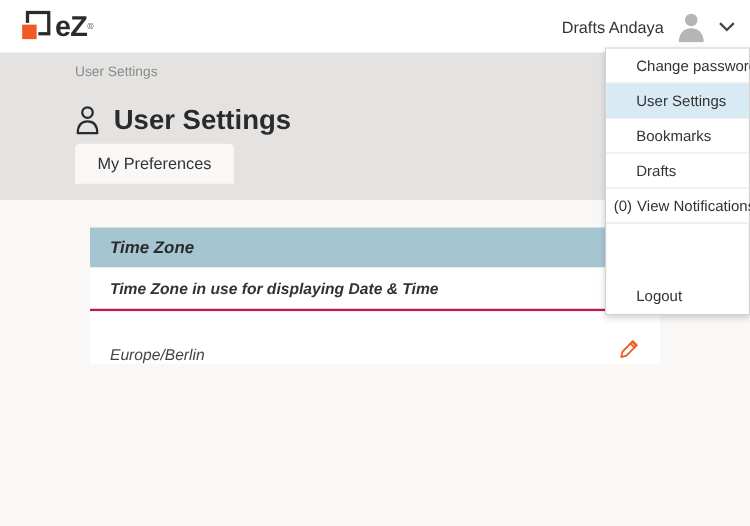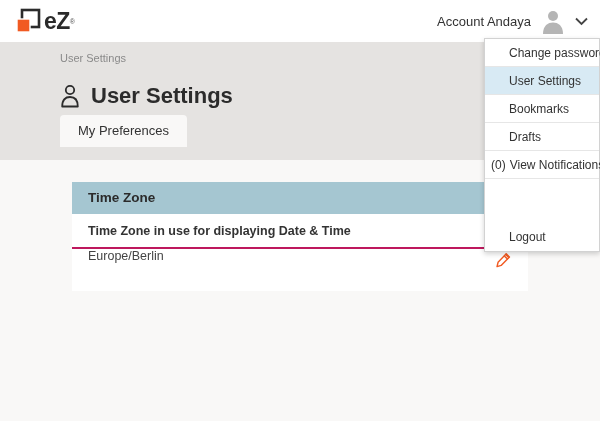--- a/index.html
+++ b/index.html
@@ -23,28 +23,28 @@
   .header-area { background:#e5e3e1; height:118px; position:relative; padding:10px 0 0 60px; }
   .breadcrumb { font-size:11px; color:#8a8a8a; }
   .title-row { display:flex; align-items:center; margin-top:19px; }
   .title-row svg { margin-right:11px; }
   .page-title { font-size:22px; font-weight:bold; color:#2b2b2b; }
   .tabs { position:absolute; bottom:13px; left:60px; display:flex; }
   .tab { font-size:13px; padding:8px 18px 9px 18px; color:#7a7a7a; cursor:pointer; }
   .tab.active { background:#f9f8f7; color:#333; border-radius:4px 4px 0 0; }
 
   
-  .panel { background:#f9f8f7; padding:22px 0 0 72px; height:261px; }
+  .panel { background:#f9f8f7; padding:22px 0 0 72px; height:261px;font-style:italic; }
   .section { width:456px; margin-bottom:13px; }
   .section-header { background:#a5c6d1; padding:0 16px; height:32px; line-height:32px;
                     font-size:13.5px; font-weight:bold; color:#2b2b2b; }
   .row-label { background:#ffffff; padding:10px 16px 9px 16px; font-size:12.5px; font-weight:bold;
                color:#333; border-bottom:2px solid #be185d; }
   .row-value { background:#ffffff; padding:0 14px 0 16px; height:42px; display:flex;
-               align-items:flex-start; justify-content:space-between; font-size:12.5px; color:#444; }
+               align-items:flex-end; justify-content:space-between; font-size:12.5px; color:#444; }
   .edit-btn { background:none; border:none; cursor:pointer; display:flex; padding:2px; }
 
   
   .dropdown { position:absolute; top:38px; left:484px; width:116px; background:#fff;
               border:1px solid #d2d2d2; box-shadow:0 2px 5px rgba(0,0,0,0.18); z-index:20; }
   .menu-item { height:28px; line-height:28px; font-size:12px; color:#333; padding-left:24px;
                border-bottom:1px solid #e6e6e6; white-space:nowrap; cursor:pointer; background:#fff; }
   .menu-item:last-child { border-bottom:none;margin-top:44px; }
   .menu-item.active { background:#d8eaf4; }
   .menu-item.with-badge { padding-left:6px; }
@@ -58,21 +58,21 @@
     <span style="display:flex;">
       <svg width="28" height="27" viewBox="0 0 28 27">
         <rect x="8" y="2" width="17" height="17" fill="#ffffff" stroke="#2b2b2b" stroke-width="2.6"></rect>
         <rect x="3" y="11" width="13" height="13" fill="#f15a22" stroke="#ffffff" stroke-width="1.4"></rect>
       </svg>
     </span>
     <span class="logo-text">eZ</span>
     <span class="logo-reg">®</span>
   </div>
   <div class="userarea">
-    <span class="username">Account Andaya</span>
+    <span class="username">Drafts Andaya</span>
     <span class="avatar">
       <svg width="26" height="26" viewBox="0 0 26 26">
         <circle cx="13" cy="8" r="5" fill="#b5b5b5"></circle>
         <path d="M3 26 C3 17.5 8 14.5 13 14.5 C18 14.5 23 17.5 23 26 Z" fill="#b5b5b5"></path>
       </svg>
     </span>
     <span class="chev">
       <svg width="13" height="9" viewBox="0 0 13 9">
         <polyline points="1,1.5 6.5,7 12,1.5" fill="none" stroke="#444" stroke-width="1.8"></polyline>
       </svg>

